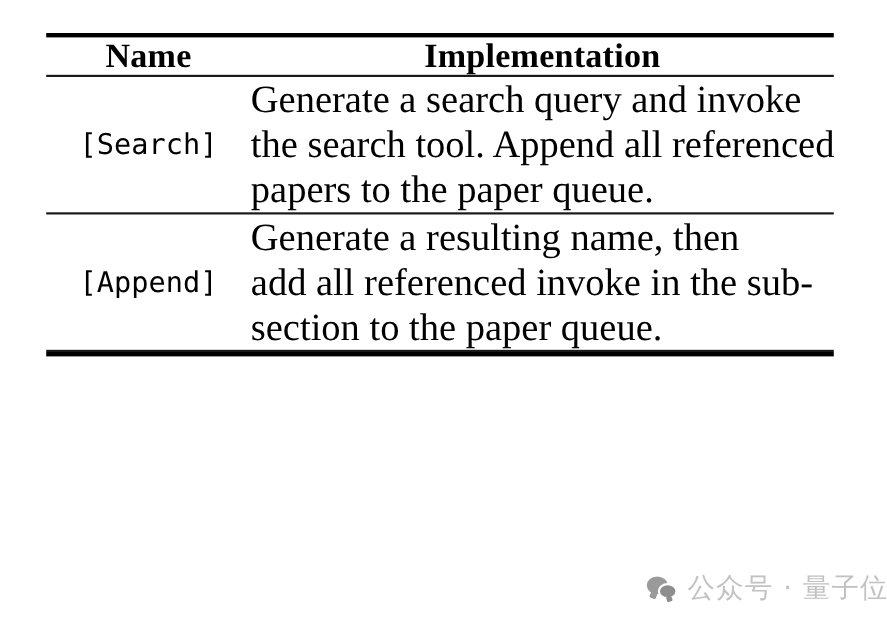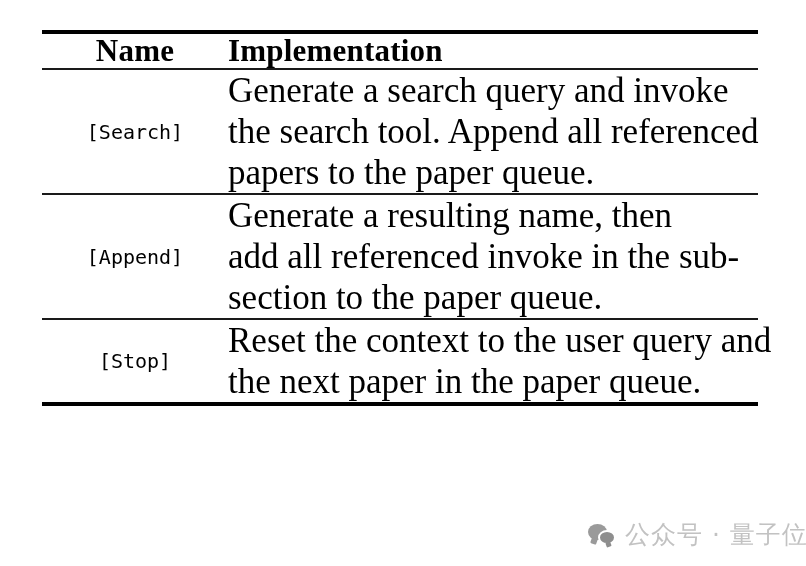--- a/index.html
+++ b/index.html
@@ -59,29 +59,29 @@
   .hdr-cell {
     text-align: center;
     font-weight: bold;
     font-size: 31px;
     line-height: 34px;
     padding-top: 14px;
     padding-bottom: 12px;
     letter-spacing: 0.2px;
   }
   .hdr-cell.impl {
-    text-align: left;
+    text-align: center;
     padding-left: 0px;
   }
 
   
   .name-cell {
     text-align: center;
     font-family: "DejaVu Sans Mono", "Liberation Mono", monospace;
-    font-size: 20px;
+    font-size: 26px;
     line-height: 30px;
     letter-spacing: 0px;
     padding-right: 6px;
   }
   .impl-cell {
     text-align: left;
     font-size: 35px;
     line-height: 41px;
     padding-left: 42px;
     padding-top: 9px;
@@ -239,27 +239,20 @@
             <span class="ln">section to the paper queue.</span>
           </td>
         </tr>
 
         <tr>
           <td class="sep-cell" colspan="2">
               <div></div>
             </td>
         </tr>
 
-        <tr>
-          <td class="name-cell">[Stop]</td>
-          <td class="impl-cell">
-            <span class="ln">Reset the context to the user query and</span>
-            <span class="ln">the next paper in the paper queue.</span>
-          </td>
-        </tr>
 
       </tbody>
     </table>
 
     <div class="rule-thick"></div>
 
   </div>
 
 
   <div id="watermark">

